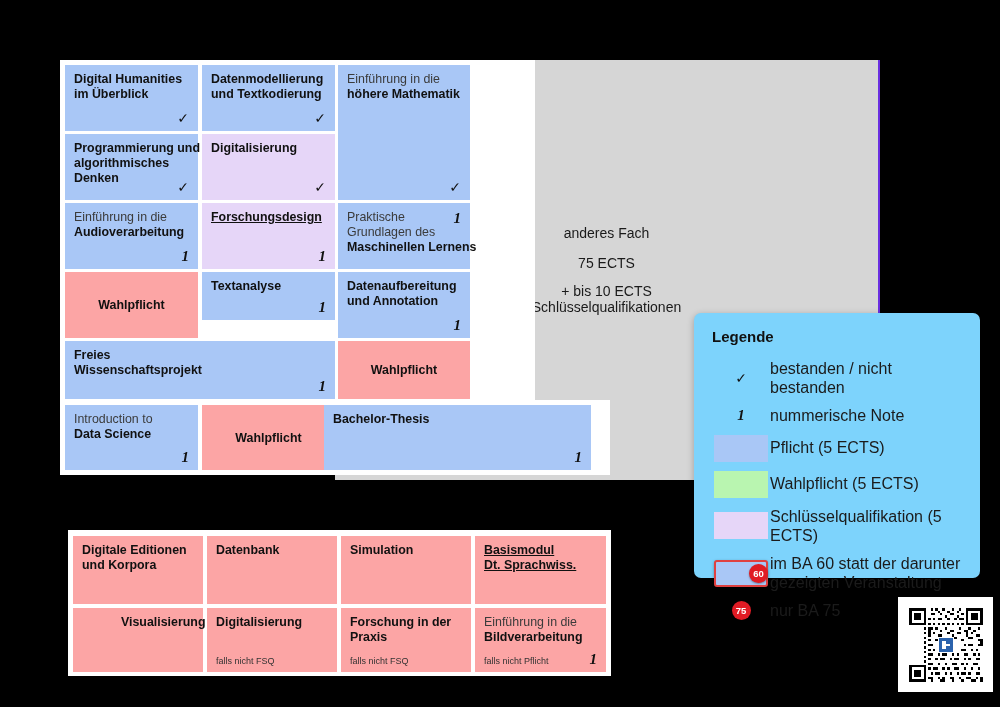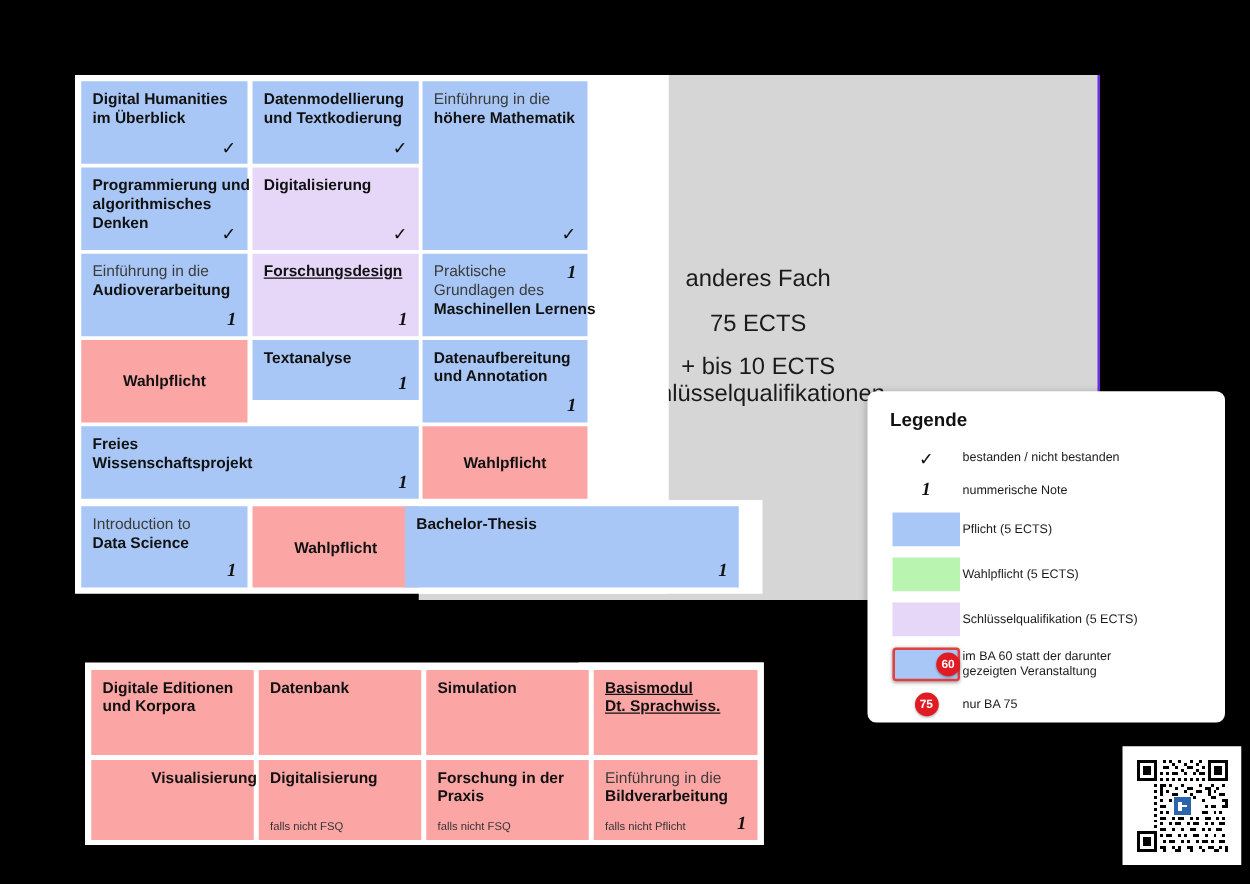--- a/index.html
+++ b/index.html
@@ -17,21 +17,21 @@
   #other-subject{
     position:absolute;
     left:335px;top:60px;width:545px;height:420px;
     background:#d6d6d6;
     box-sizing:border-box;
     border-right:2px solid #6a2fe0;
     display:flex;flex-direction:column;
     align-items:center;justify-content:center;
     color:#1a1a1a;
   }
-  #other-subject .os-line{font-size:19px;line-height:1.15;text-align:center;}
+  #other-subject .os-line{font-size:14px;line-height:1.15;text-align:center;}
   #other-subject .os-gap{height:14px;}
   #other-subject .os-gap2{height:12px;}
 
   
   .card{
     position:absolute;
     background:#ffffff;
     box-sizing:border-box;
   }
 
@@ -65,29 +65,29 @@
 
   
   .note{
     position:absolute;left:9px;bottom:5px;
     font-size:9px;color:#333;font-weight:normal;
   }
 
   
   #legend{
     position:absolute;left:694px;top:313px;width:286px;height:265px;
-    background:#ffffff;border-radius:7px;
+    background:#7dd3fc;border-radius:7px;
     box-shadow:0 2px 7px rgba(0,0,0,.28);
     box-sizing:border-box;
     padding:15px 16px 10px 18px;
   }
   #legend .lg-title{font-size:15px;font-weight:bold;color:#111;margin:0 0 14px 0;}
   .lg-row{display:flex;align-items:center;margin-bottom:9px;}
   .lg-key{width:58px;flex:0 0 58px;display:flex;align-items:center;justify-content:center;}
-  .lg-label{font-size:10px;color:#1b1b1b;line-height:1.2;}
+  .lg-label{font-size:16px;color:#1b1b1b;line-height:1.2;}
   .lg-sym{font-size:14px;color:#111;}
   .lg-sym.italic{font-style:italic;font-weight:bold;font-family:"Liberation Serif",serif;font-size:15px;}
   .swatch{width:54px;height:27px;display:block;}
   .swatch.blue{background:#a9c7f6;}
   .swatch.green{background:#b9f5b0;}
   .swatch.purple{background:#e6d6f8;}
   .swatch-ba60{
     width:54px;height:27px;border:2px solid #e04040;border-radius:3px;
     background:#a9c7f6;position:relative;box-sizing:border-box;
     box-shadow:0 1px 3px rgba(0,0,0,.35);

